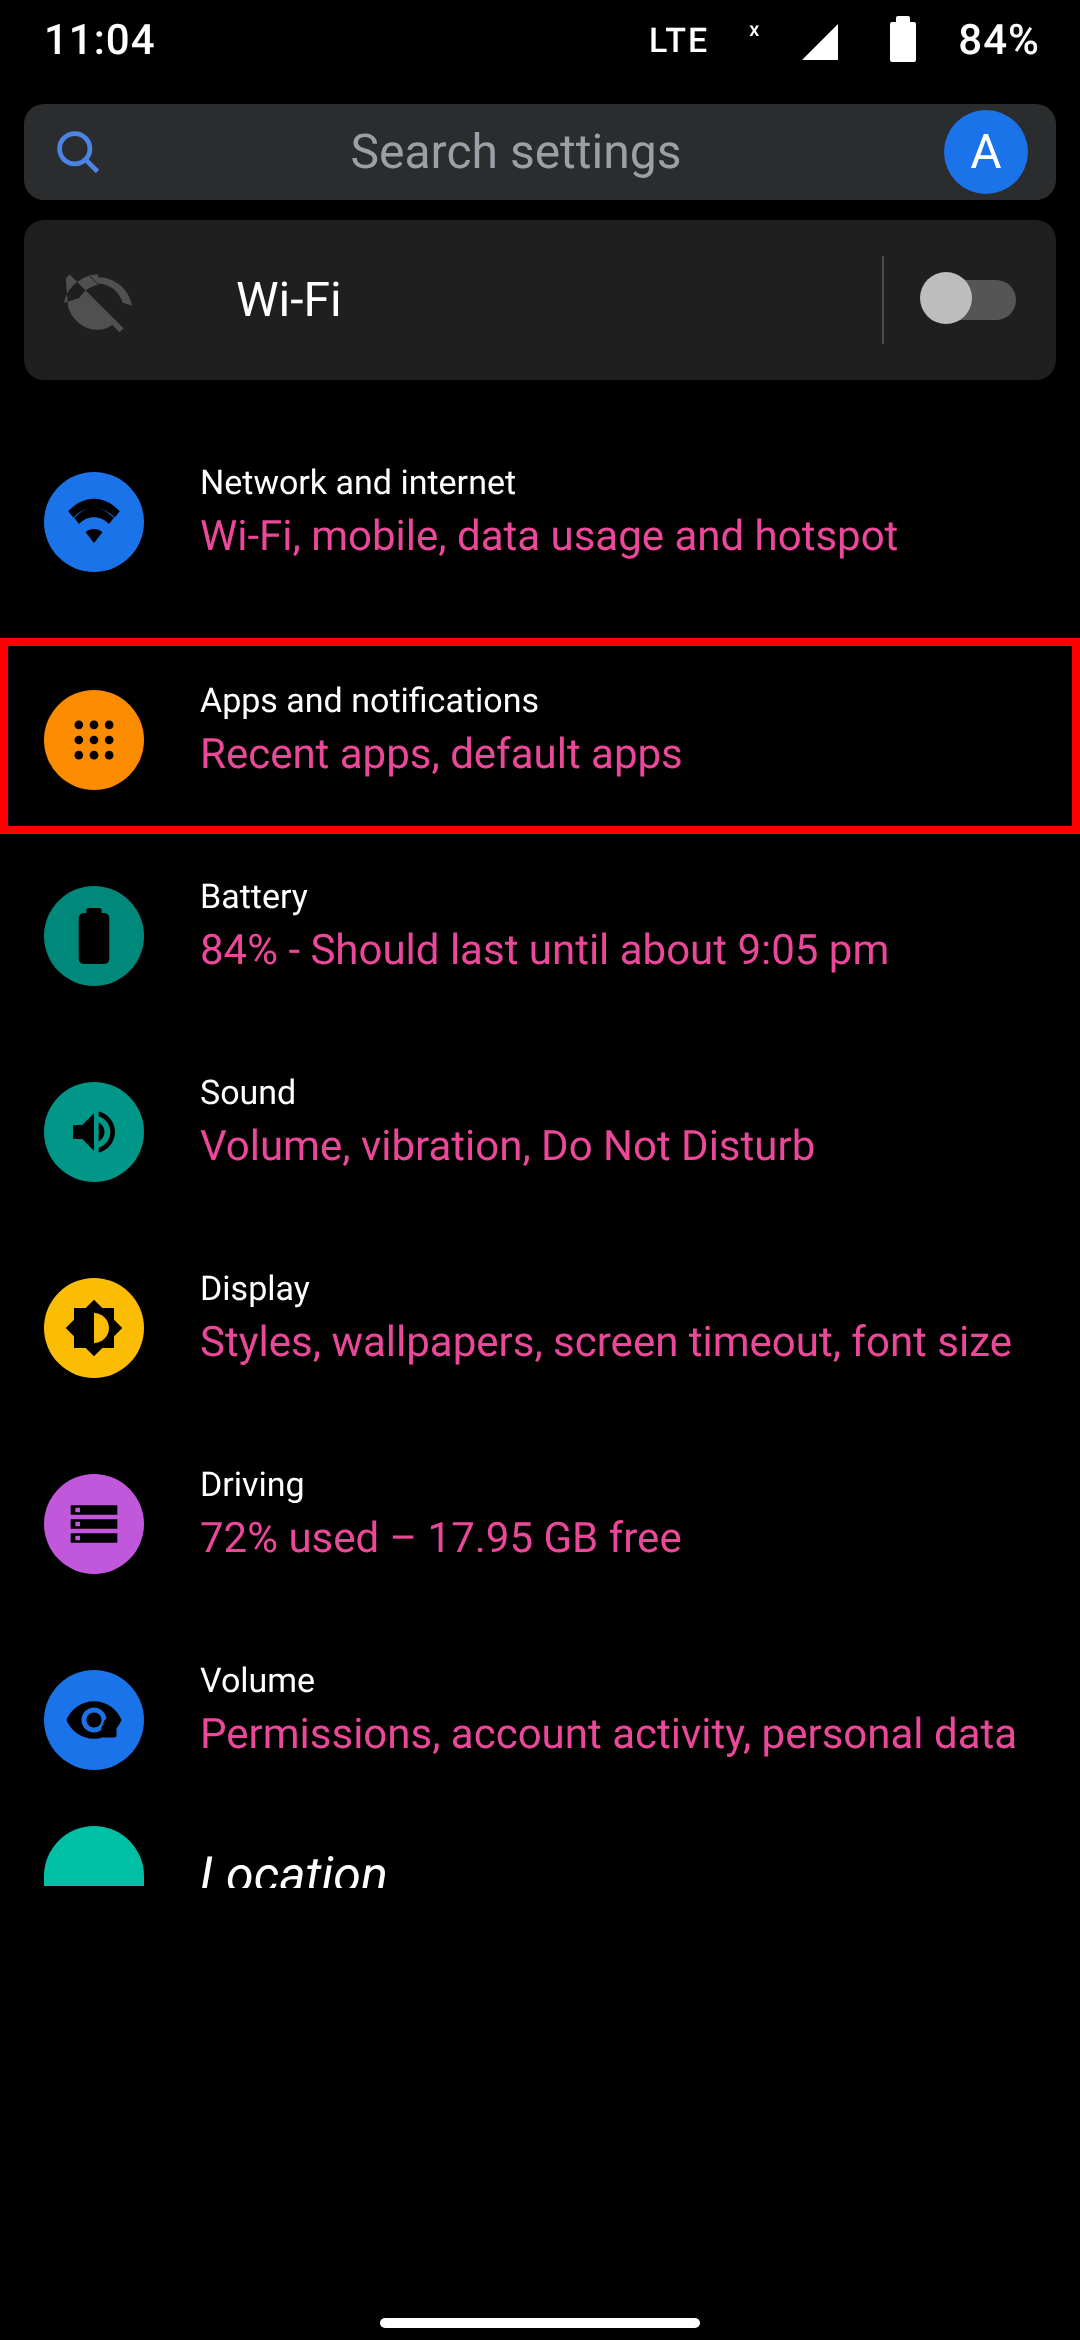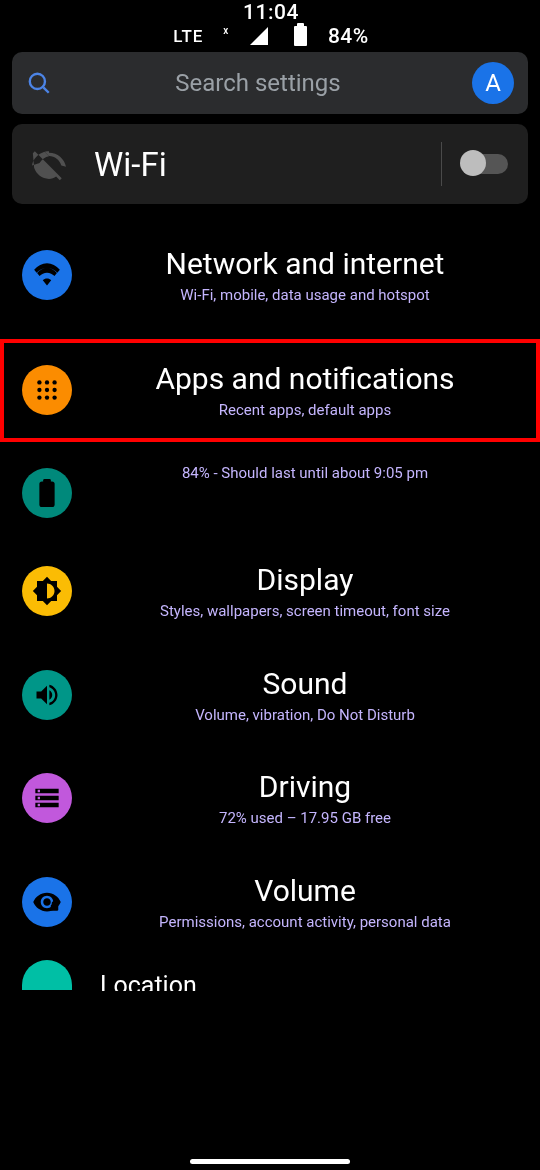--- a/index.html
+++ b/index.html
@@ -19,21 +19,20 @@
 }
 .status-bar {
   display: flex;
   justify-content: space-between;
   align-items: center;
   height: 42px;
   padding: 0 20px 0 22px;
   font-size: 21px;
   font-weight: 500;
   letter-spacing: 0.5px;
-  flex-direction: column;
 }
 .status-right {
   display: flex;
   align-items: center;
   gap: 18px;
 }
 .status-right .lte {
   font-size: 17px;
   letter-spacing: 1px;
   margin-right: 2px;
@@ -66,21 +65,21 @@
   position: absolute;
   top: -3px;
   left: 3px;
   width: 7px;
   height: 3px;
   background: #fff;
   border-radius: 1px 1px 0 0;
 }
 .search-bar {
   margin: 10px 12px;
-  height: 62px;
+  height: 48px;
   background: #2b2c2e;
   border-radius: 10px;
   display: flex;
   align-items: center;
   padding: 0 14px;
 }
 .search-icon {
   color: #4c84e6;
   margin-right: 12px;
 }
@@ -111,21 +110,22 @@
   display: flex;
   align-items: center;
   padding: 0 20px;
 }
 .wifi-tile .wifi-off-icon {
   color: #555;
   margin-right: 28px;
 }
 .wifi-tile .label {
   flex: 1;
-  font-size: 33px;
+  font-size: 24px;
+  margin-left: 24px;
 }
 .wifi-tile .divider {
   width: 1px;
   height: 44px;
   background: #4a4a4a;
   margin-right: 20px;
 }
 .switch {
   width: 46px;
   height: 20px;
@@ -166,31 +166,29 @@
   justify-content: center;
   flex-shrink: 0;
   margin-right: 28px;
   margin-top: 4px;
 }
 .item .texts {
   flex: 1;
   padding-right: 10px;
 }
 .item .title {
-  font-size: 30px;
+  font-size: 17px;
   font-weight: 400;
   margin-bottom: 4px;
   line-height: 1.2;
-  text-align: center;
 }
 .item .subtitle {
-  font-size: 15px;
-  color: #c4b5fd;
+  font-size: 21px;
+  color: #ec4899;
   line-height: 1.3;
-  text-align: center;
 }
 .c-blue   { background: #1a73e8; }
 .c-green  { background: #43a047; }
 .c-orange { background: #fb8c00; }
 .c-teal   { background: #00897b; }
 .c-gold   { background: #fbbc04; }
 .c-dteal  { background: #009688; }
 .c-purple { background: #c158dc; }
 .c-lblue  { background: #1a73e8; }
 svg { display: block; }
@@ -215,20 +213,21 @@
   border-radius: 25px 25px 0 0;
   background: #00bfa5;
   margin-right: 28px;
   flex-shrink: 0;
 }
 .location-title-cut {
   font-size: 25px;
   transform: translateY(6px);
   overflow: hidden;
   height: 20px;
+  font-style: italic;
 }
 </style>
 </head>
 <body>
 
 <div class="status-bar">
   <span>11:04</span>
   <div class="status-right">
     <span class="lte">LTE</span>
     <span class="sup">x</span>
@@ -298,45 +297,46 @@
   </div>
 
   <div class="item">
     <div class="icon-circle c-teal">
       <svg width="16" height="28" viewBox="0 0 12 22" fill="#000">
           <rect x="0" y="2" width="12" height="20" rx="2"></rect>
           <rect x="3" y="0" width="6" height="3" rx="1"></rect>
         </svg>
     </div>
     <div class="texts">
+      <div class="title">Battery</div>
       <div class="subtitle">84% - Should last until about 9:05 pm</div>
+    </div>
+  </div>
+
+  <div class="item">
+    <div class="icon-circle c-dteal">
+      <svg width="28" height="28" viewBox="0 0 24 24" fill="#000">
+          <path d="M3 9v6h4l5 5V4L7 9H3zm13.5 3c0-1.77-1.02-3.29-2.5-4.03v8.05c1.48-.73 2.5-2.25 2.5-4.02zM14 3.23v2.06c2.89.86 5 3.54 5 6.71s-2.11 5.85-5 6.71v2.06c4.01-.91 7-4.49 7-8.77s-2.99-7.86-7-8.77z"></path>
+        </svg>
+    </div>
+    <div class="texts">
+      <div class="title">Sound</div>
+      <div class="subtitle">Volume, vibration, Do Not Disturb</div>
     </div>
   </div>
 
   <div class="item">
     <div class="icon-circle c-gold">
       <svg width="30" height="30" viewBox="0 0 24 24" fill="#000">
           <path d="M20 8.69V4h-4.69L12 .69 8.69 4H4v4.69L.69 12 4 15.31V20h4.69L12 23.31 15.31 20H20v-4.69L23.31 12 20 8.69zM12 18V6c3.31 0 6 2.69 6 6s-2.69 6-6 6z"></path>
         </svg>
     </div>
     <div class="texts">
       <div class="title">Display</div>
       <div class="subtitle">Styles, wallpapers, screen timeout, font size</div>
-    </div>
-  </div>
-
-  <div class="item">
-    <div class="icon-circle c-dteal">
-      <svg width="28" height="28" viewBox="0 0 24 24" fill="#000">
-          <path d="M3 9v6h4l5 5V4L7 9H3zm13.5 3c0-1.77-1.02-3.29-2.5-4.03v8.05c1.48-.73 2.5-2.25 2.5-4.02zM14 3.23v2.06c2.89.86 5 3.54 5 6.71s-2.11 5.85-5 6.71v2.06c4.01-.91 7-4.49 7-8.77s-2.99-7.86-7-8.77z"></path>
-        </svg>
-    </div>
-    <div class="texts">
-      <div class="title">Sound</div>
-      <div class="subtitle">Volume, vibration, Do Not Disturb</div>
     </div>
   </div>
 
   <div class="item">
     <div class="icon-circle c-purple">
       <svg width="28" height="28" viewBox="0 0 24 24" fill="#000">
           <path d="M2 20h20v-4H2v4zm2-3h2v2H4v-2zM2 4v4h20V4H2zm4 3H4V5h2v2zm-4 7h20v-4H2v4zm2-3h2v2H4v-2z"></path>
         </svg>
     </div>
     <div class="texts">

